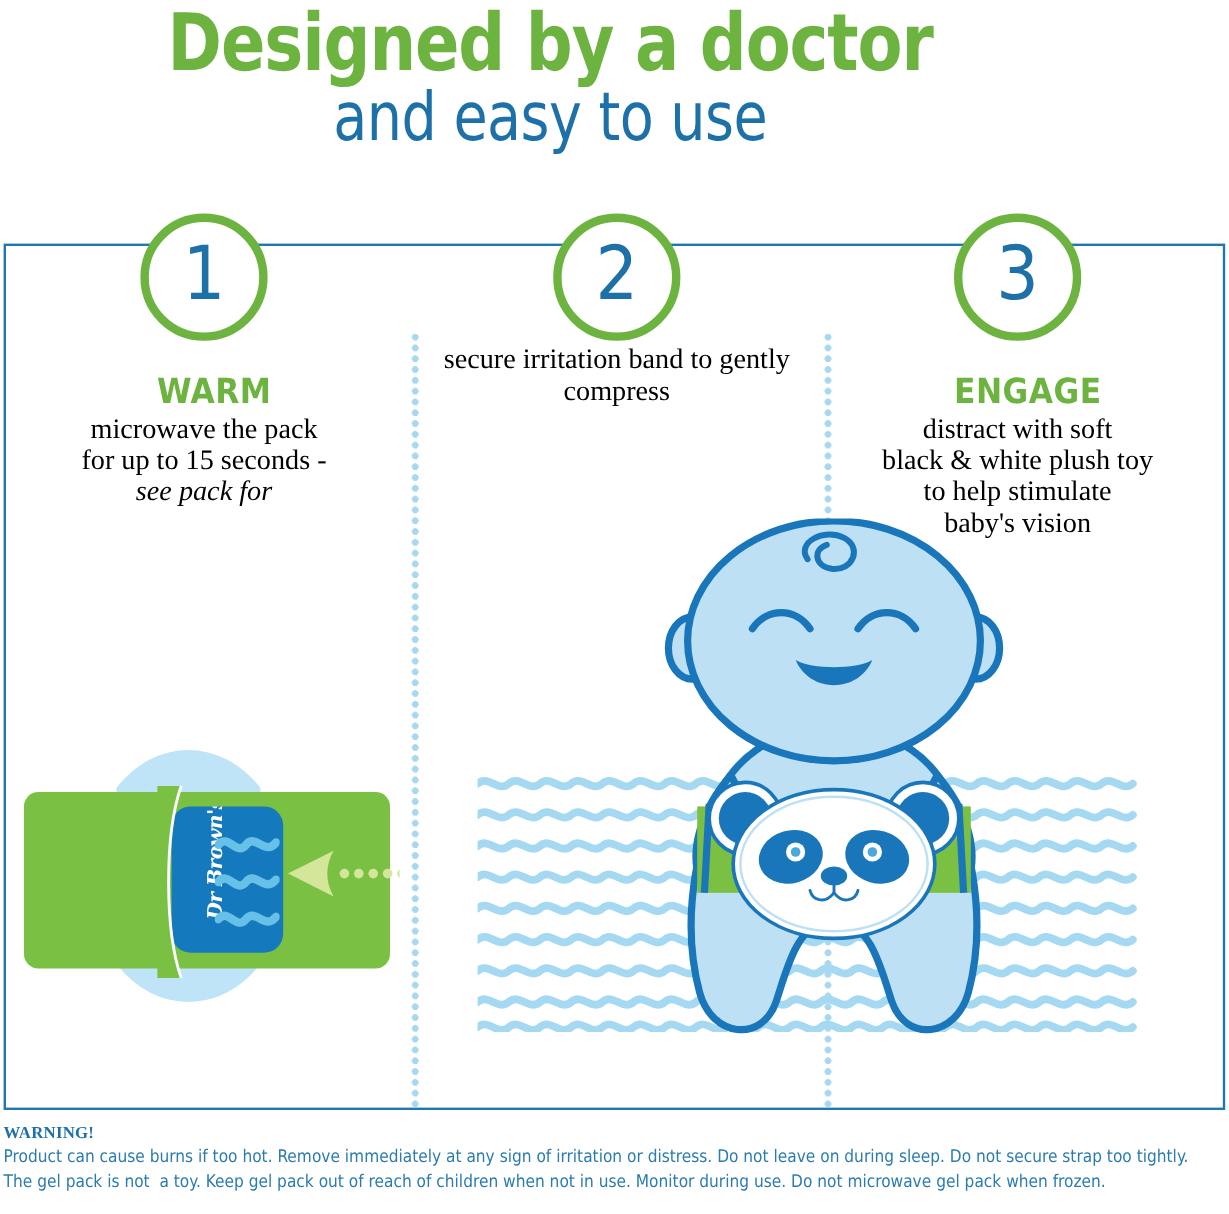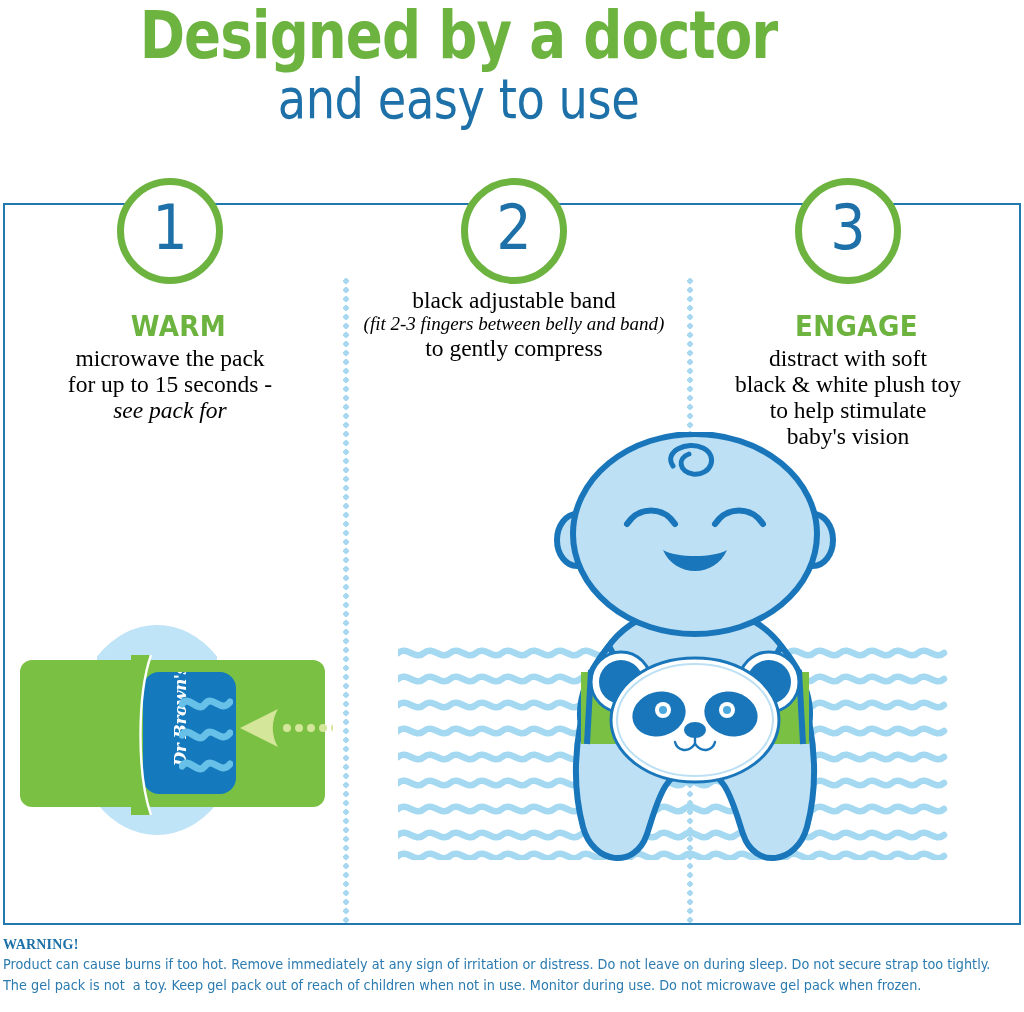--- a/index.html
+++ b/index.html
@@ -269,22 +269,21 @@
       <span>for up to 15 seconds -</span>
       <span class="italic">see pack for</span>
     </div>
   </div>
 
   <div class="step s2">
     <div class="num-circle">
       <span>2</span>
     </div>
     <div class="step-body">
-      <span>black adjustable band</span>
-      <span class="sm-italic">(fit 2-3 fingers between belly and band)</span>
+      <span>secure irritation band</span>
       <span>to gently compress</span><br>
     </div>
   </div>
 
   <div class="step s3">
     <div class="num-circle">
       <span>3</span>
     </div>
     <div class="step-title">ENGAGE</div>
     <div class="step-body">

